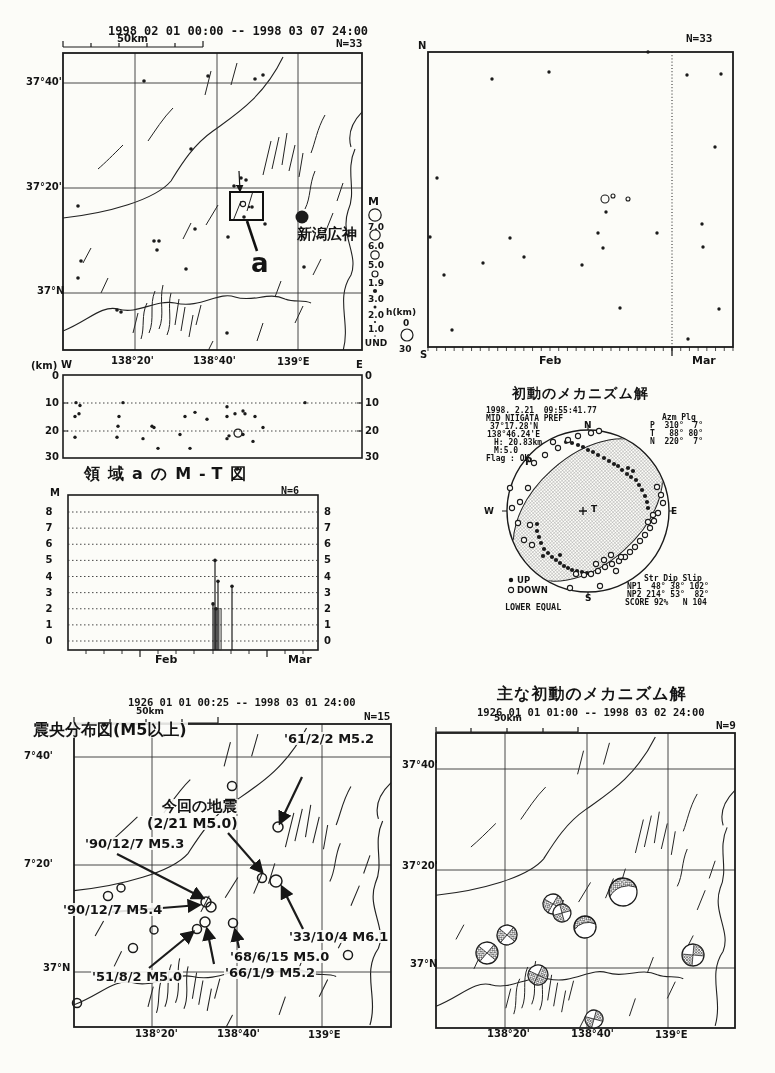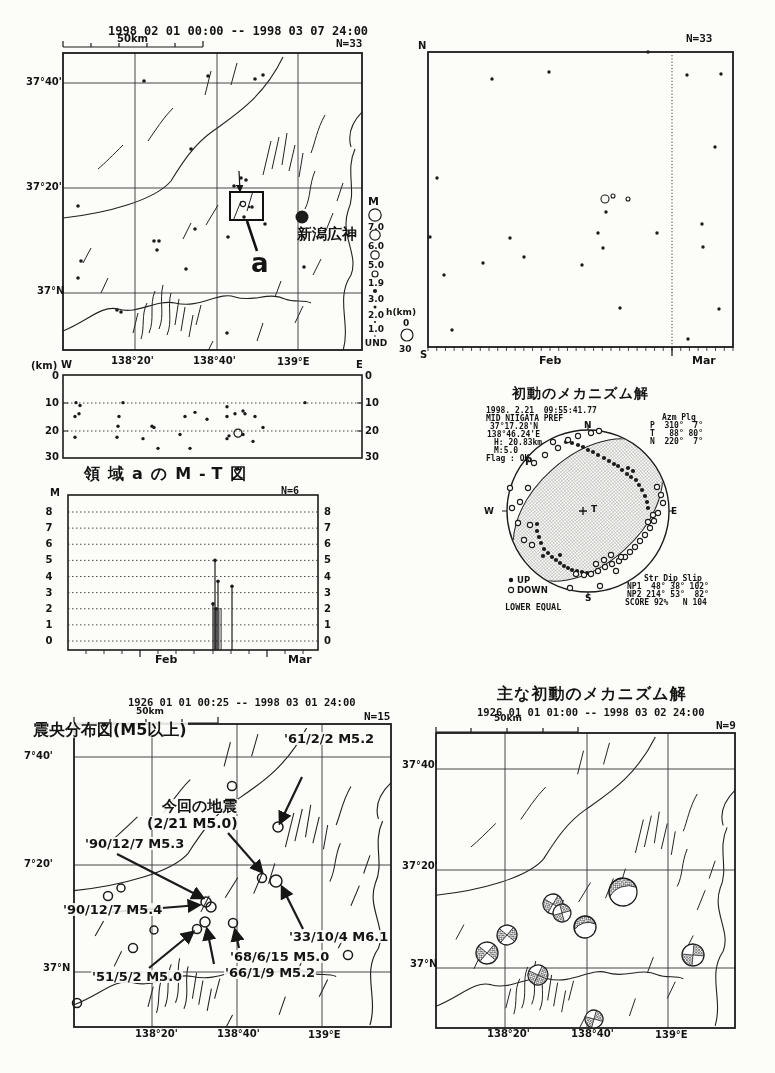--- a/index.html
+++ b/index.html
@@ -561,16 +561,16 @@
       <span class="lbl b s10 ctr" style="left: 42px; top: 507px; width: 14px;">8</span>
       <span class="lbl b s10" style="left: 324px; top: 507px;">8</span>
       <span class="lbl b halo s13" style="left: 283px; top: 732px; text-align: right;">'61/2/2 M5.2</span>
       <span class="lbl b halo s15" style="left: 161px; top: 799px;">今回の地震</span>
       <span class="lbl b halo s14" style="left: 146px; top: 816px;">(2/21 M5.0)</span>
       <span class="lbl b halo s13" style="left: 84px; top: 837px;">'90/12/7 M5.3</span>
       <span class="lbl b halo s13" style="left: 62px; top: 903px;">'90/12/7 M5.4</span>
       <span class="lbl b halo s13" style="left: 288px; top: 930px;">'33/10/4 M6.1</span>
       <span class="lbl b halo s13" style="left: 229px; top: 950px;">'68/6/15 M5.0</span>
       <span class="lbl b halo s13" style="left: 200px; top: 966px; margin-left: 24px;">'66/1/9 M5.2</span>
-      <span class="lbl b halo s13" style="left: 91px; top: 970px;">'51/5/2 M5.0</span>
+      <span class="lbl b halo s13" style="left: 91px; top: 970px;">'51/8/2 M5.0</span>
     </div>
 
 </div>
 
 </body></html>

